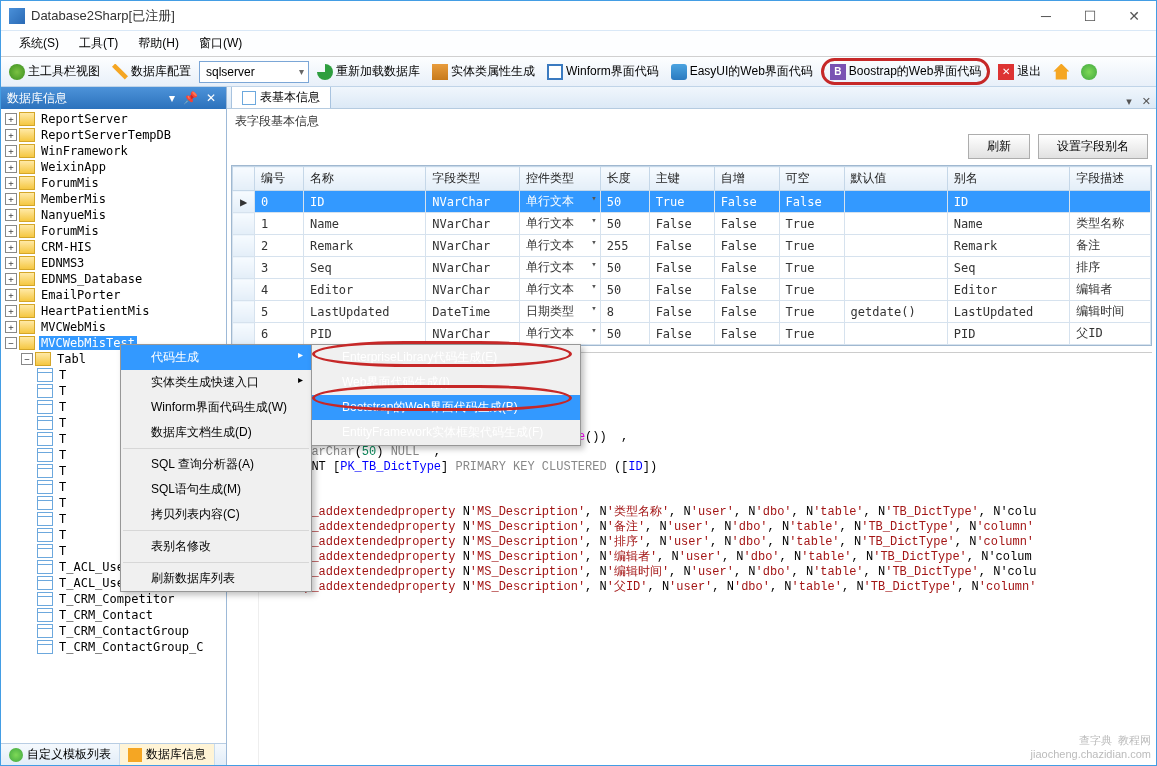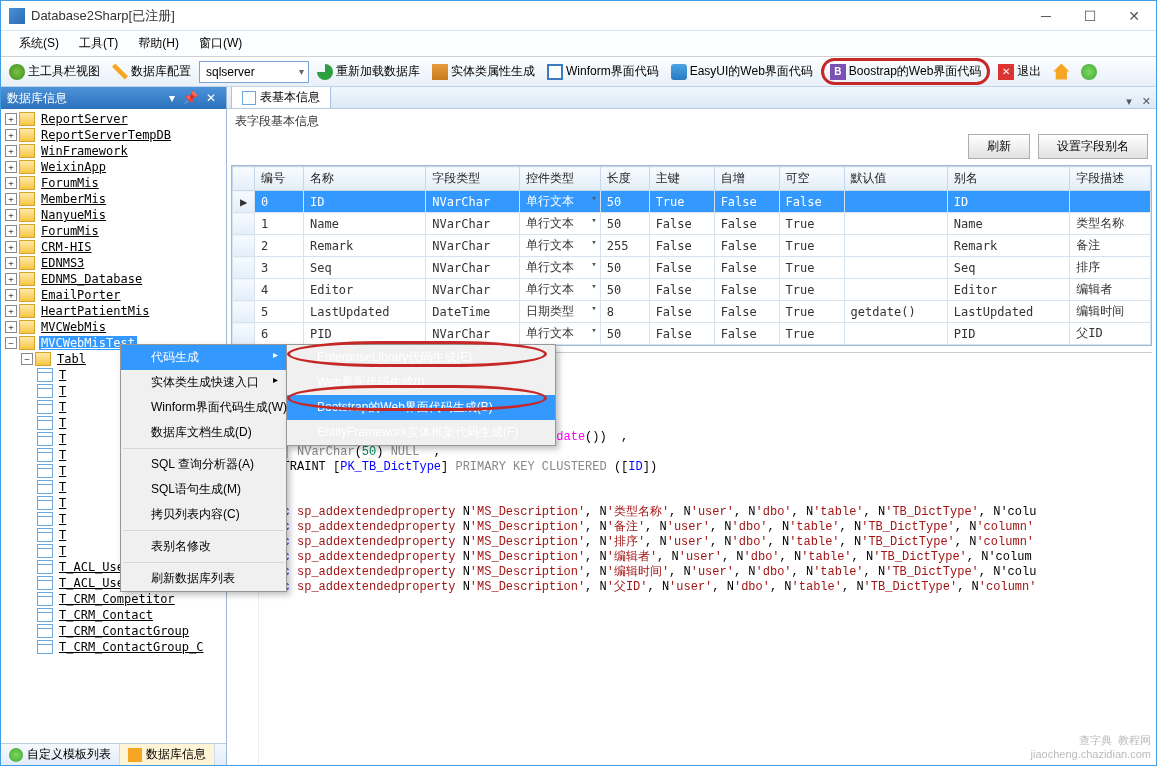--- a/index.html
+++ b/index.html
@@ -24,21 +24,21 @@
 .panel-header .sp { flex: 1; }
 .panel-header .pbtn { cursor: pointer; padding: 0 4px; color: #fff; }
 .tree { flex: 1; overflow: auto; padding: 2px 0; font-family: "宋体","NSimSun",monospace; font-size: 12px; }
 .tree-node { display: flex; align-items: center; height: 16px; padding-left: 4px; white-space: nowrap; cursor: pointer; }
 .tree-node .expander { width: 12px; height: 12px; border: 1px solid #888; display: inline-flex; align-items: center; justify-content: center; font-size: 9px; line-height: 1; margin-right: 2px; color: #444; background:#fff;}
 .tree-node .folder { width: 16px; height: 14px; background: linear-gradient(#ffe9a6,#f5c742); border: 1px solid #d4a628; margin-right: 4px; }
 .tree-node .table-ic { width: 16px; height: 14px; background: #fff; border: 1px solid #6ca8dd; margin-right: 4px; position: relative; }
 .tree-node .table-ic::before { content:""; position:absolute; top:3px;left:0;right:0;height:1px;background:#6ca8dd; }
 .tree-node.indent1 .spacer1 { width: 16px; display: inline-block; }
 .tree-node.indent2 .spacer1 { width: 32px; display: inline-block; }
-.tree-node .txt { padding: 0 2px; text-decoration: underline; }
+.tree-node .txt { padding: 0 2px; }
 .bottom-tabs { height: 22px; background: linear-gradient(#f5f9fd,#e2edf8); border-top: 1px solid #b8cde3; display: flex; align-items: center; }
 .bottom-tab { padding: 2px 8px; display: flex; align-items: center; gap: 4px; cursor: pointer; font-size: 12px; border-right: 1px solid #c9dced; }
 .bottom-tab.active { background: #fff4d6; }
 .right-panel { flex: 1; display: flex; flex-direction: column; overflow: hidden; }
 .doc-tab-row { height: 22px; background: linear-gradient(#f0f6fc,#dce9f6); border-bottom: 1px solid #b5cbe0; display: flex; align-items: flex-end; padding-left: 4px; }
 .doc-tab { background: #fff; border: 1px solid #a8c3df; border-bottom: none; padding: 2px 10px; display: flex; align-items: center; gap: 4px; font-size: 12px; }
 .doc-tab-row .sp { flex: 1; }
 .doc-tab-row .rbtn { padding: 0 5px; cursor: pointer; color: #555; font-size: 11px; }
 .table-info-label { padding: 4px 8px; color: #333; }
 .btn-row { display: flex; justify-content: flex-end; gap: 8px; padding: 0 8px 6px; }
@@ -490,21 +490,21 @@
 <span class="kw">exec</span> <span class="str">sp_addextendedproperty</span> N<span class="str">'MS_Description'</span>, N<span class="str">'<span style="color:#a31515">排序</span>'</span>, N<span class="str">'user'</span>, N<span class="str">'dbo'</span>, N<span class="str">'table'</span>, N<span class="str">'TB_DictType'</span>, N<span class="str">'column'</span>
 <span class="kw">exec</span> <span class="str">sp_addextendedproperty</span> N<span class="str">'MS_Description'</span>, N<span class="str">'<span style="color:#a31515">编辑者</span>'</span>, N<span class="str">'user'</span>, N<span class="str">'dbo'</span>, N<span class="str">'table'</span>, N<span class="str">'TB_DictType'</span>, N'colum
 <span class="kw">exec</span> <span class="str">sp_addextendedproperty</span> N<span class="str">'MS_Description'</span>, N<span class="str">'<span style="color:#a31515">编辑时间</span>'</span>, N<span class="str">'user'</span>, N<span class="str">'dbo'</span>, N<span class="str">'table'</span>, N<span class="str">'TB_DictType'</span>, N'colu
 <span class="kw">exec</span> <span class="str">sp_addextendedproperty</span> N<span class="str">'MS_Description'</span>, N<span class="str">'<span style="color:#a31515">父ID</span>'</span>, N<span class="str">'user'</span>, N<span class="str">'dbo'</span>, N<span class="str">'table'</span>, N<span class="str">'TB_DictType'</span>, N<span class="str">'column'</span>
 </div>
       </div>
     </div>
   </div>
 </div>
 
-<div class="context-menu" id="ctx" style="left:120px; top:344px; width:167px;">
+<div class="context-menu" id="ctx" style="left:120px; top:344px; width:192px;">
     <div class="cm-item sub hov">代码生成<div class="submenu" style="width:270px">
         <div class="cm-item" style="position:relative">EnterpriseLibrary代码生成(E)</div>
         <div class="cm-item" style="position:relative">Web界面代码生成(I)</div>
         <div class="cm-item hov" style="position:relative">Bootstrap的Web界面代码生成(B)</div>
         <div class="cm-item" style="position:relative">EntityFramework实体框架代码生成(F)</div>
         <div class="red-oval" style="left: 0px; top: -4px; width: 260px; height: 26px;"></div>
         <div class="red-oval" style="left: 0px; top: 40px; width: 260px; height: 26px;"></div>
       </div></div>
     <div class="cm-item sub">实体类生成快速入口</div>
     <div class="cm-item">Winform界面代码生成(W)</div>

